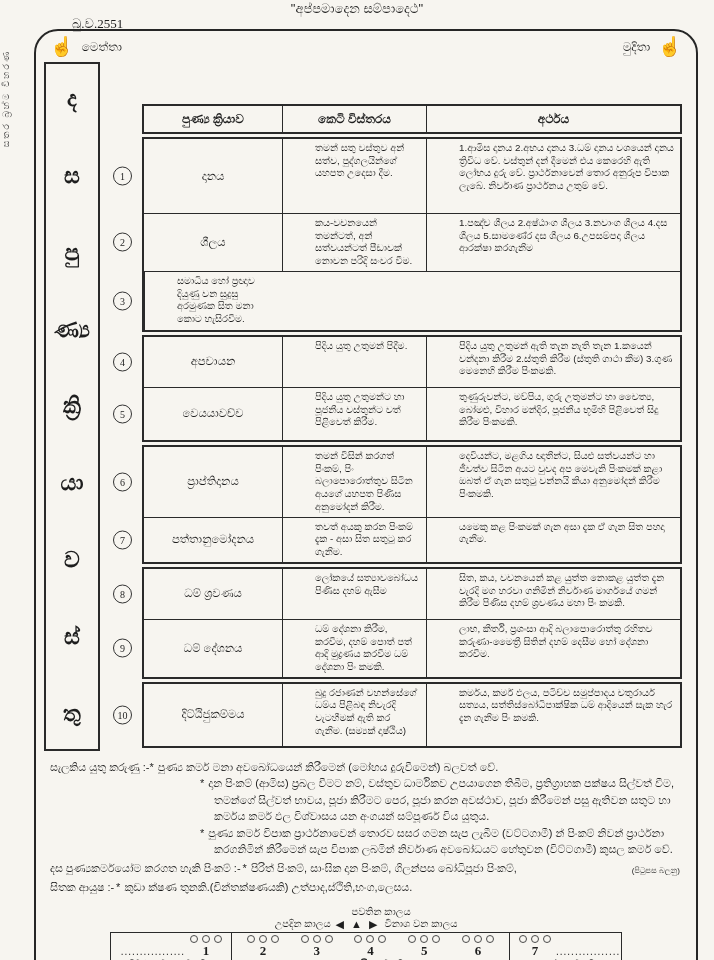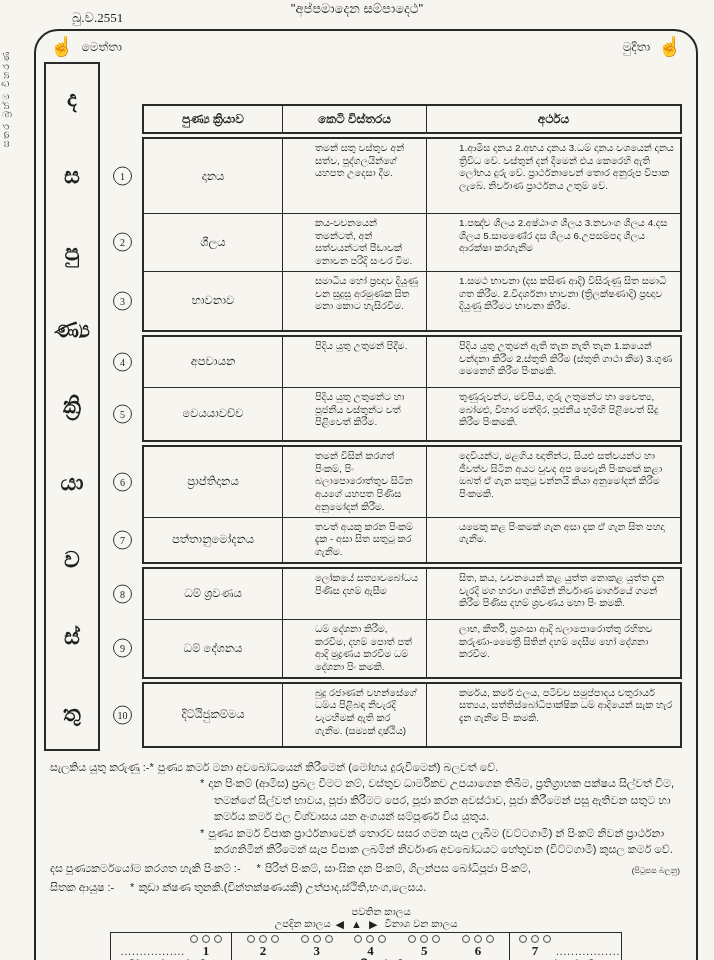--- a/index.html
+++ b/index.html
@@ -1,19 +1,19 @@
 <!DOCTYPE html>
 <html><head>
 <meta charset="utf-8">
 <style>
   html,body{margin:0;padding:0;}
   body{width:714px;height:960px;background:#efeeea;font-family:"Liberation Sans",sans-serif;color:#1e1e1e;position:relative;overflow:hidden;}
   .page{position:absolute;inset:0;background:#f7f5f0;}
   
-  .era{position:absolute;left:72px;top:10px;font-size:13px;font-family:"Liberation Serif",serif;}
+  .era{position:absolute;left:72px;top:16px;font-size:13px;font-family:"Liberation Serif",serif;}
   .doc-title{position:absolute;left:0;right:0;top:1px;text-align:center;font-size:13px;}
   
   .frame{position:absolute;left:34px;top:29px;width:664px;min-height:912px;border:2.5px solid #262626;border-radius:24px;display:flex;flex-direction:column;box-sizing:border-box;}
   .frame-top,.frame-bottom{display:flex;justify-content:space-between;align-items:center;padding:6px 14px 2px;}
   .frame-bottom{margin-top:auto;padding:2px 14px 8px;}
   .corner{display:flex;align-items:center;gap:8px;font-size:12px;}
   .hand{font-size:19px;line-height:1;}
   
   .side-label{position:absolute;left:1px;top:50px;writing-mode:vertical-rl;transform:rotate(180deg);font-size:9px;color:#3a3a3a;letter-spacing:2px;}
   
@@ -31,21 +31,21 @@
   .c2,.c3{border-left:1.5px solid #2a2a2a;padding-left:32px;}
   .numbadge{position:absolute;left:-31px;top:50%;transform:translateY(-50%);width:17px;height:17px;border:1.2px solid #333;border-radius:50%;display:flex;align-items:center;justify-content:center;font-size:10px;font-family:"Liberation Serif",serif;background:#f7f5f0;}
   
   .notes{margin:8px 16px 0 14px;font-size:11px;line-height:1.5;}
   .nline1{display:flex;align-items:baseline;}
   .nheading{white-space:nowrap;margin-right:0;}
   .bullet{padding-left:14px;text-indent:-14px;}
   .bullet.ind{margin-left:150px;max-width:470px;}
   .star{margin-right:4px;}
   .pline{display:flex;align-items:baseline;margin:3px 16px 0 14px;font-size:11px;line-height:1.45;}
-  .pline .lab{white-space:nowrap;margin-right:16px;}
+  .pline .lab{white-space:nowrap;margin-right:2px;}
   .side-note{font-size:8px;margin-left:auto;align-self:flex-end;white-space:nowrap;}
   
   .diagram{width:512px;margin:10px auto 0;font-size:10px;}
   .d-top{text-align:center;margin-left:30px;}
   .d-arrows{display:flex;justify-content:center;align-items:center;gap:5px;}
   .d-arrowglyphs{font-size:11px;letter-spacing:2px;}
   .d-box{display:flex;border:1.5px solid #2a2a2a;margin-top:1px;}
   .d-cell{box-sizing:border-box;padding:2px 4px 2px;text-align:center;}
   .d-cell + .d-cell{border-left:1.5px solid #2a2a2a;}
   .d-c1{width:120px;} .d-c2{width:278px;} .d-c3{width:112px;}
@@ -111,23 +111,21 @@
                 <div class="cell c3">1.ආමිස දානය 2.අභය දානය 3.ධම් දානය වශයෙන් දානය ත්‍රිවිධ වේ. වස්තුන් දන් දීමෙන් එය කෙරෙහි ඇති ලෝභය දුරු වේ. ප්‍රාර්ථනාවෙන් තොර අනුරූප විපාක ලැබේ. නිර්වාණ ප්‍රාර්ථනය උතුම් වේ.</div>
               </div>
               <div class="trow" style="min-height: 44px;">
                 <span class="numbadge">2</span>
                 <div class="cell c1">ශීලය</div>
                 <div class="cell c2">කය-වචනයෙන් තමන්ටත්, අන් සත්වයන්ටත් පීඩාවක් නොවන පරිදි සංවර වීම.</div>
                 <div class="cell c3">1.පඤ්ච ශීලය 2.අෂ්ඨාංග ශීලය 3.නවාංග ශීලය 4.දස ශීලය 5.සාමණේර දස ශීලය 6.උපසම්පදා ශීලය ආරක්ෂා කරගැනීම</div>
               </div>
               <div class="trow" style="min-height: 58px;">
                 <span class="numbadge">3</span>
-                <div class="cell c1">භාවනාව</div>
                 <div class="cell c2">සමාධිය හෝ ප්‍රඥාව දියුණු වන සුදුසු අරමුණක සිත මනා කොට හැසිරවීම.</div>
-                <div class="cell c3">1.සමථ භාවනා (දස කසිණ ආදි) විසිරුණු සිත සමාධි ගත කිරීම. 2.විදර්ශනා භාවනා (ත්‍රිලක්ෂණාදි) ප්‍රඥාව දියුණු කිරීමට භාවනා කිරීම.</div>
               </div>
             </div>
             <div class="tgroup">
               <div class="trow" style="min-height: 50px;">
                 <span class="numbadge">4</span>
                 <div class="cell c1">අපචායන</div>
                 <div class="cell c2">පිදිය යුතු උතුමන් පිදීම.</div>
                 <div class="cell c3">පිදිය යුතු උතුමන් ඇති තැන නැති තැන 1.කයෙන් වන්දනා කිරීම 2.ස්තුති කිරීම (ස්තුති ගාථා කීම) 3.ගුණ මෙනෙහි කිරීම පිංකමකි.</div>
               </div>
               <div class="trow" style="min-height: 52px;">

